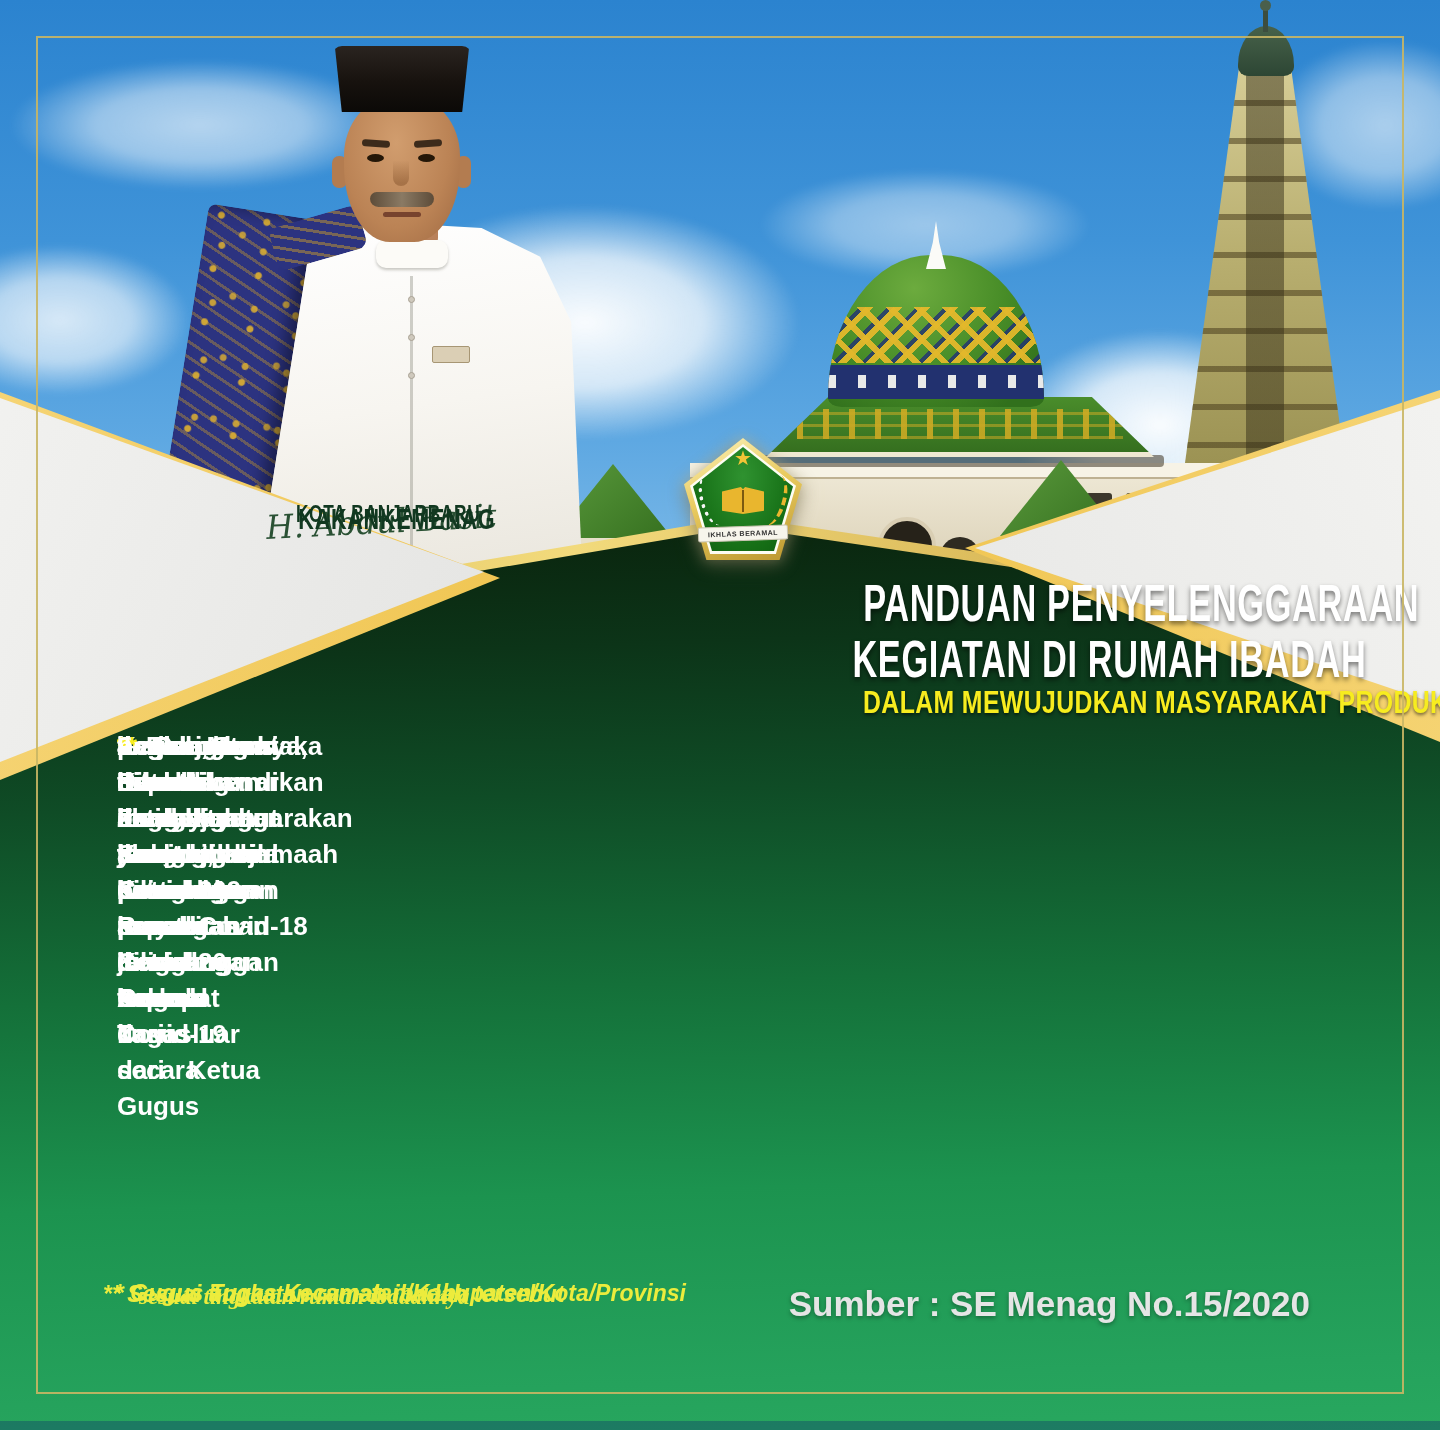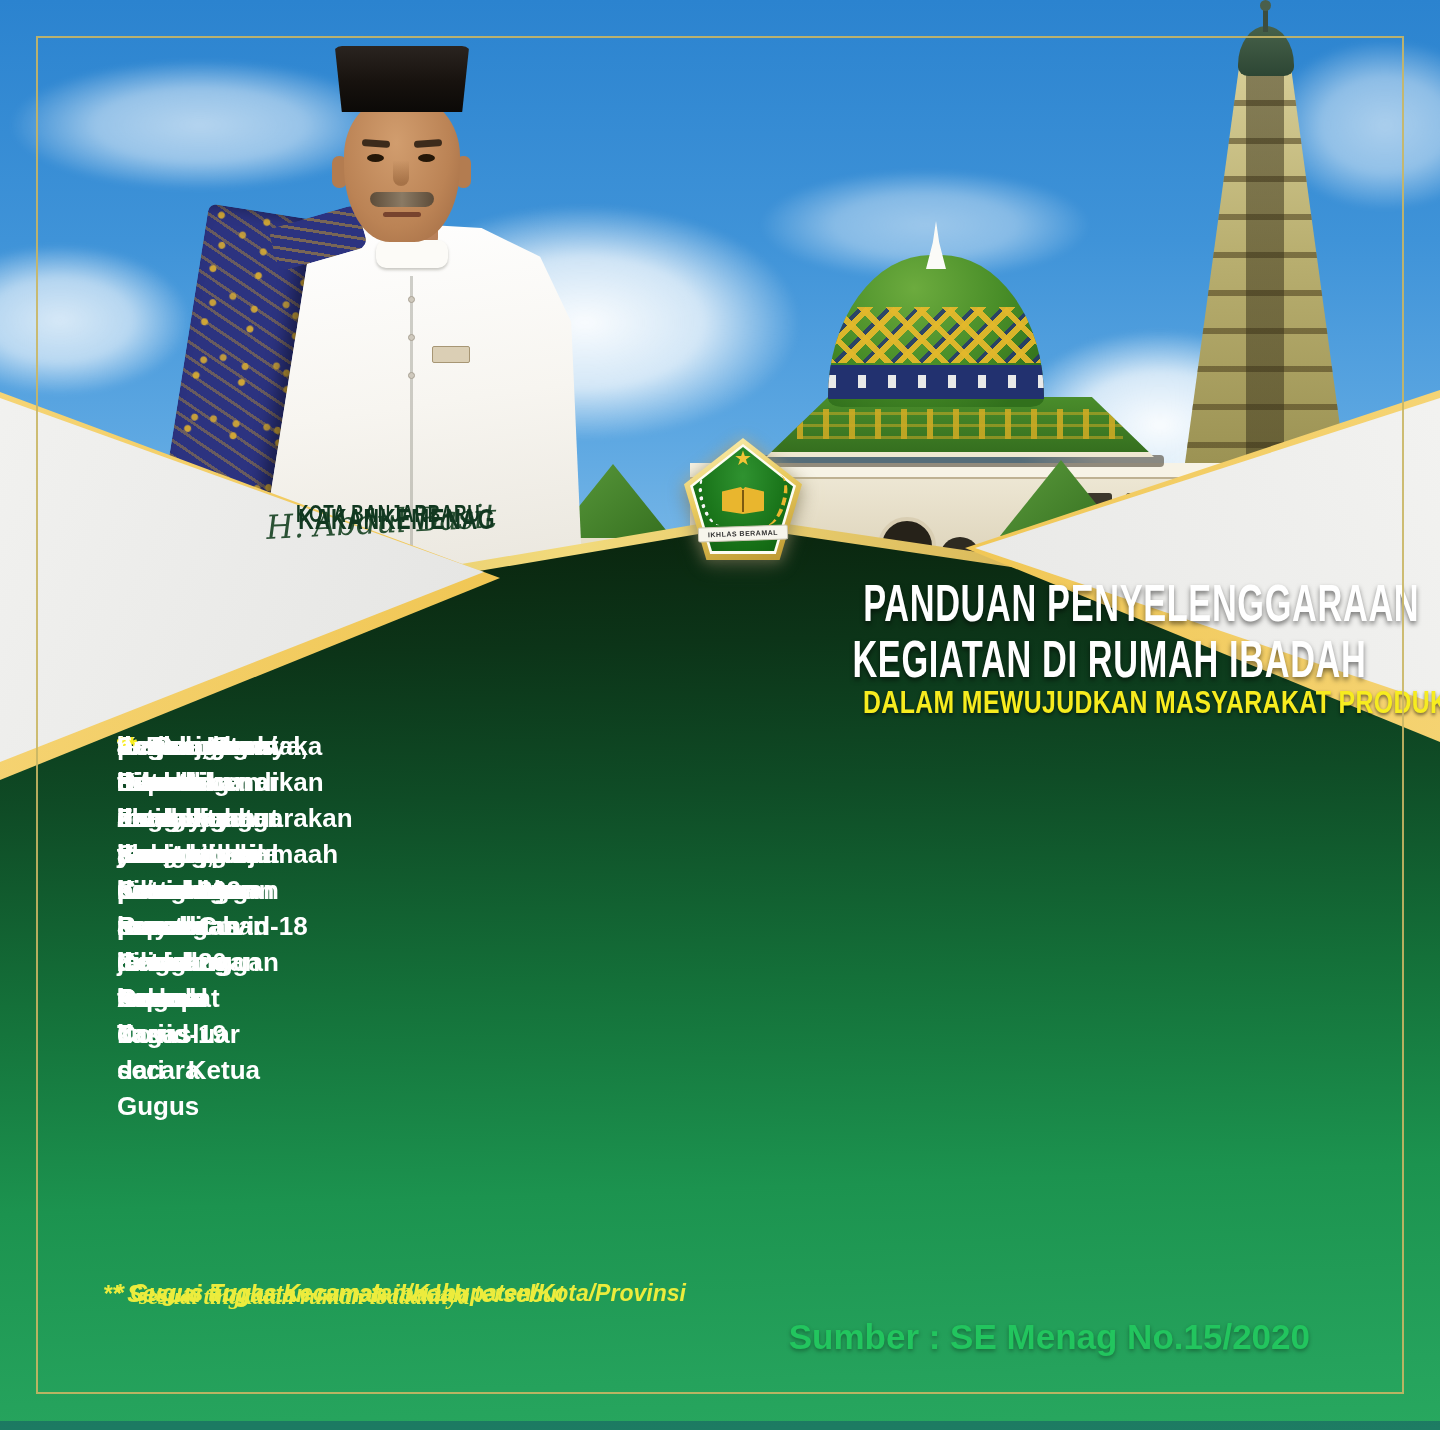--- a/index.html
+++ b/index.html
@@ -189,22 +189,22 @@
   .just{text-align:justify;text-align-last:justify;}
   .star{color:#f7ec1f;position:relative;}
 
   
   .footnotes{left:103px;top:1280px;width:640px;z-index:20;color:#ecec3d;font-weight:bold;
     font-style:italic;font-size:23px;line-height:27px;}
   .footnotes div{position:relative;}
   .fn1{padding-left:12px;}
   .fn2{padding-left:36px;margin-top:3px;font-family:Liberation Serif, serif;}
   .fn3{margin-top:1px;font-style:italic;}
-  .source{right:130px;top:1284px;z-index:20;color:#22c55e;font-weight:bold;font-size:35px;
-    text-shadow:0 2px 4px rgba(0,0,0,.35);margin-top:33px;}
+  .source{right:130px;top:1284px;z-index:20;color:#e5e5e5;font-weight:bold;font-size:35px;
+    text-shadow:0 2px 4px rgba(0,0,0,.35);}
 
   
   .frame{inset:36px;border:2px solid rgba(201,182,100,.9);z-index:30;}
   .bottom-strip{left:0;right:0;bottom:0;height:9px;background:rgba(18,72,104,.45);z-index:31;}
 </style>
 </head>
 <body>
 
 <div id="poster">
 

